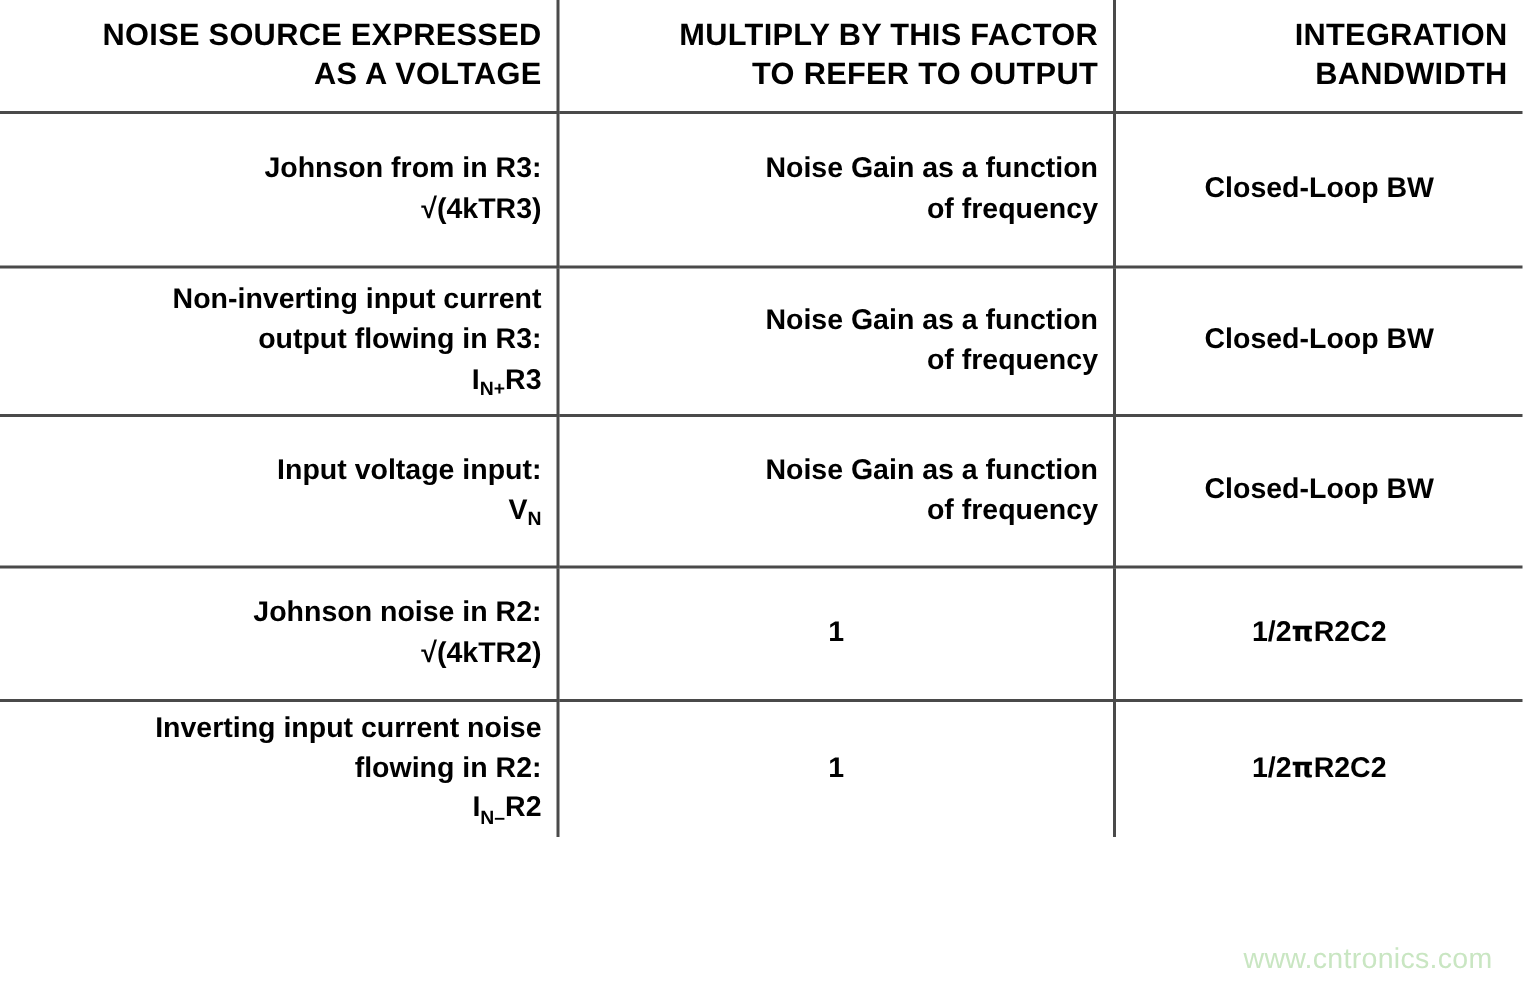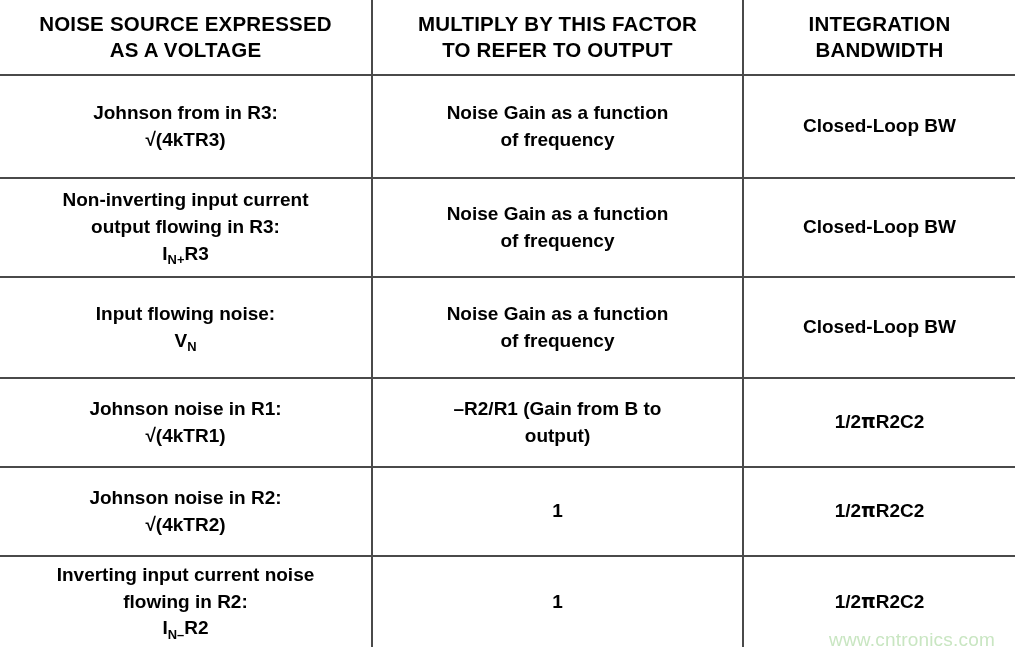--- a/index.html
+++ b/index.html
@@ -77,20 +77,21 @@
   tr.r4 td { height: 87px; }
   tr.r5 td { height: 87px; }
   tr.r6 td { height: 90px; }
 
   .cell-lines {
     display: block;
   }
   .cell-lines .ln {
     display: block;
     white-space: nowrap;
+    text-align: right;
   }
 
   .formula {
     display: inline-block;
     white-space: nowrap;
   }
   .formula sub {
     font-size: 0.68em;
     vertical-align: baseline;
     position: relative;
@@ -191,52 +192,35 @@
           </span>
         </td>
         <td class="col-3">
           <span class="ln">Closed-Loop BW</span>
         </td>
       </tr>
 
       <tr class="ruled r3">
         <td class="col-1">
           <span class="cell-lines">
-            <span class="ln">Input flowing noise:</span>
+            <span class="ln">Input voltage input:</span>
             <span class="ln formula"><span>V</span><sub>N</sub></span>
           </span>
         </td>
         <td class="col-2">
           <span class="cell-lines">
             <span class="ln">Noise Gain as a function</span>
             <span class="ln">of frequency</span>
           </span>
         </td>
         <td class="col-3">
           <span class="ln">Closed-Loop BW</span>
         </td>
       </tr>
 
-      <tr class="ruled r4">
-        <td class="col-1">
-          <span class="cell-lines">
-            <span class="ln">Johnson noise in R1:</span>
-            <span class="ln formula"><span class="radic">√(4kTR1)</span></span>
-          </span>
-        </td>
-        <td class="col-2">
-          <span class="cell-lines">
-            <span class="ln">–R2/R1 (Gain from B to</span>
-            <span class="ln">output)</span>
-          </span>
-        </td>
-        <td class="col-3">
-          <span class="ln formula"><span>1/2</span><span class="pi">π</span><span>R2C2</span></span>
-        </td>
-      </tr>
 
       <tr class="ruled r5">
         <td class="col-1">
           <span class="cell-lines">
             <span class="ln">Johnson noise in R2:</span>
             <span class="ln formula"><span class="radic">√(4kTR2)</span></span>
           </span>
         </td>
         <td class="col-2">
           <span class="ln">1</span>

